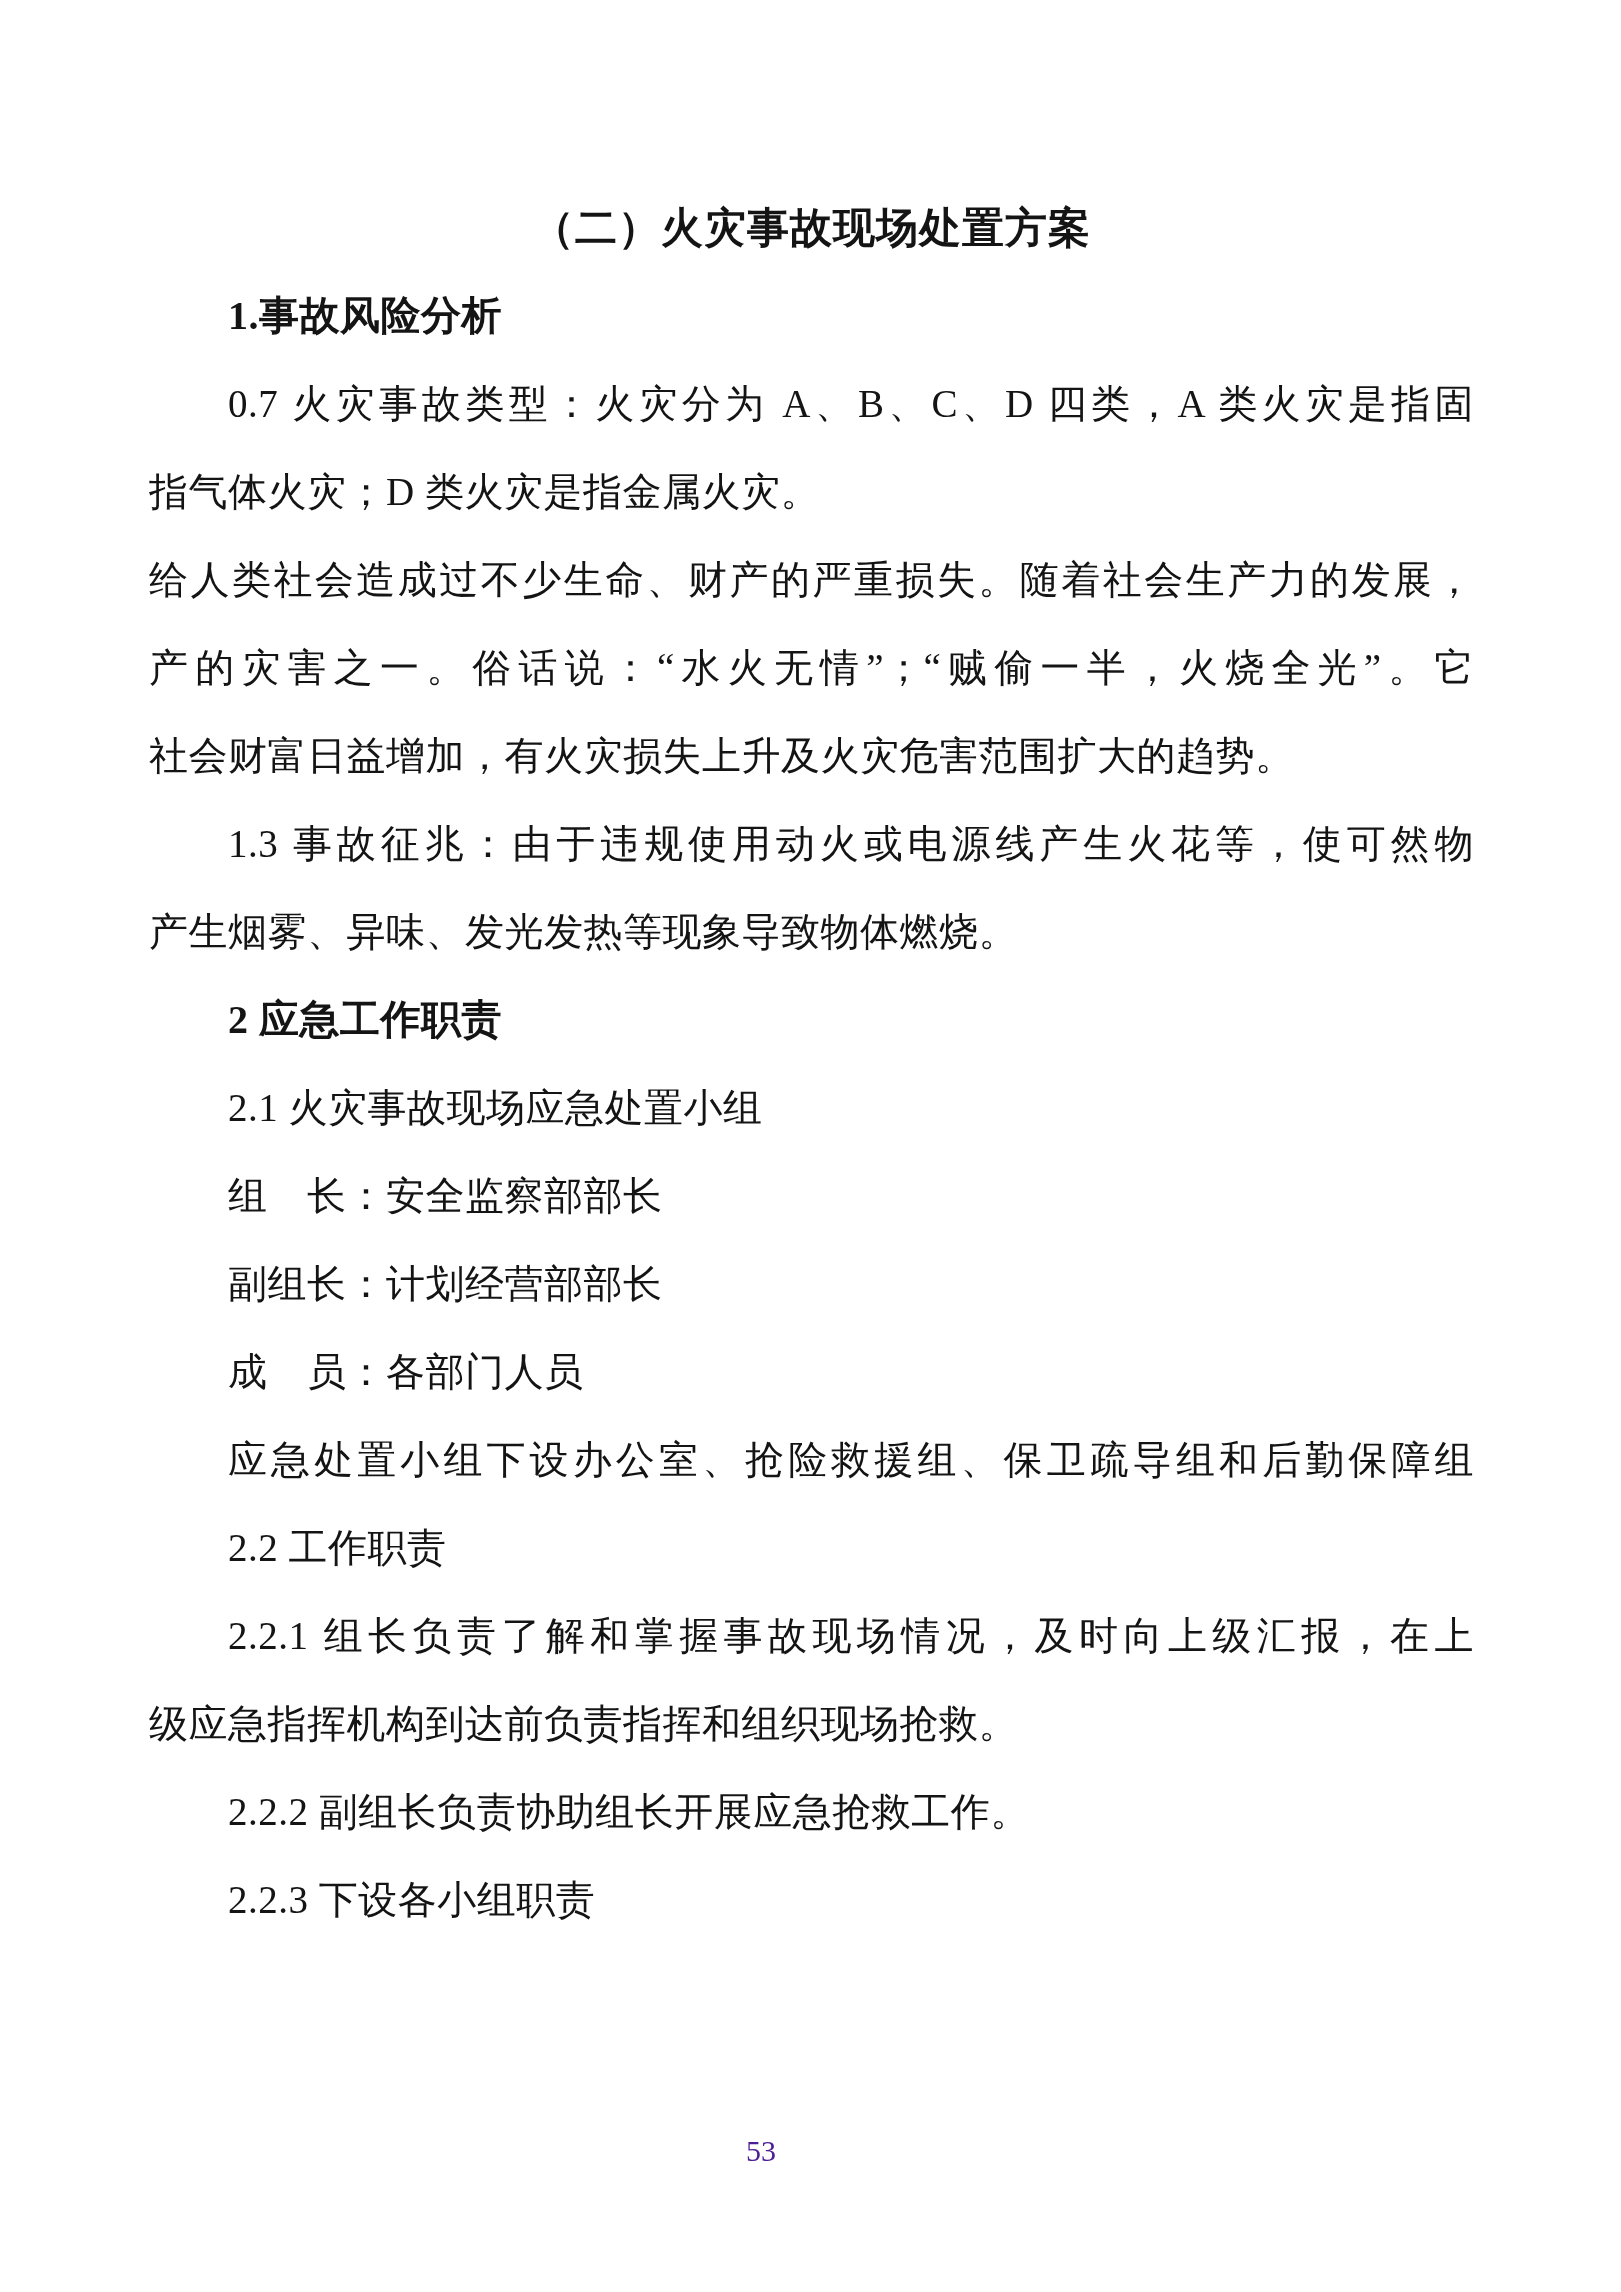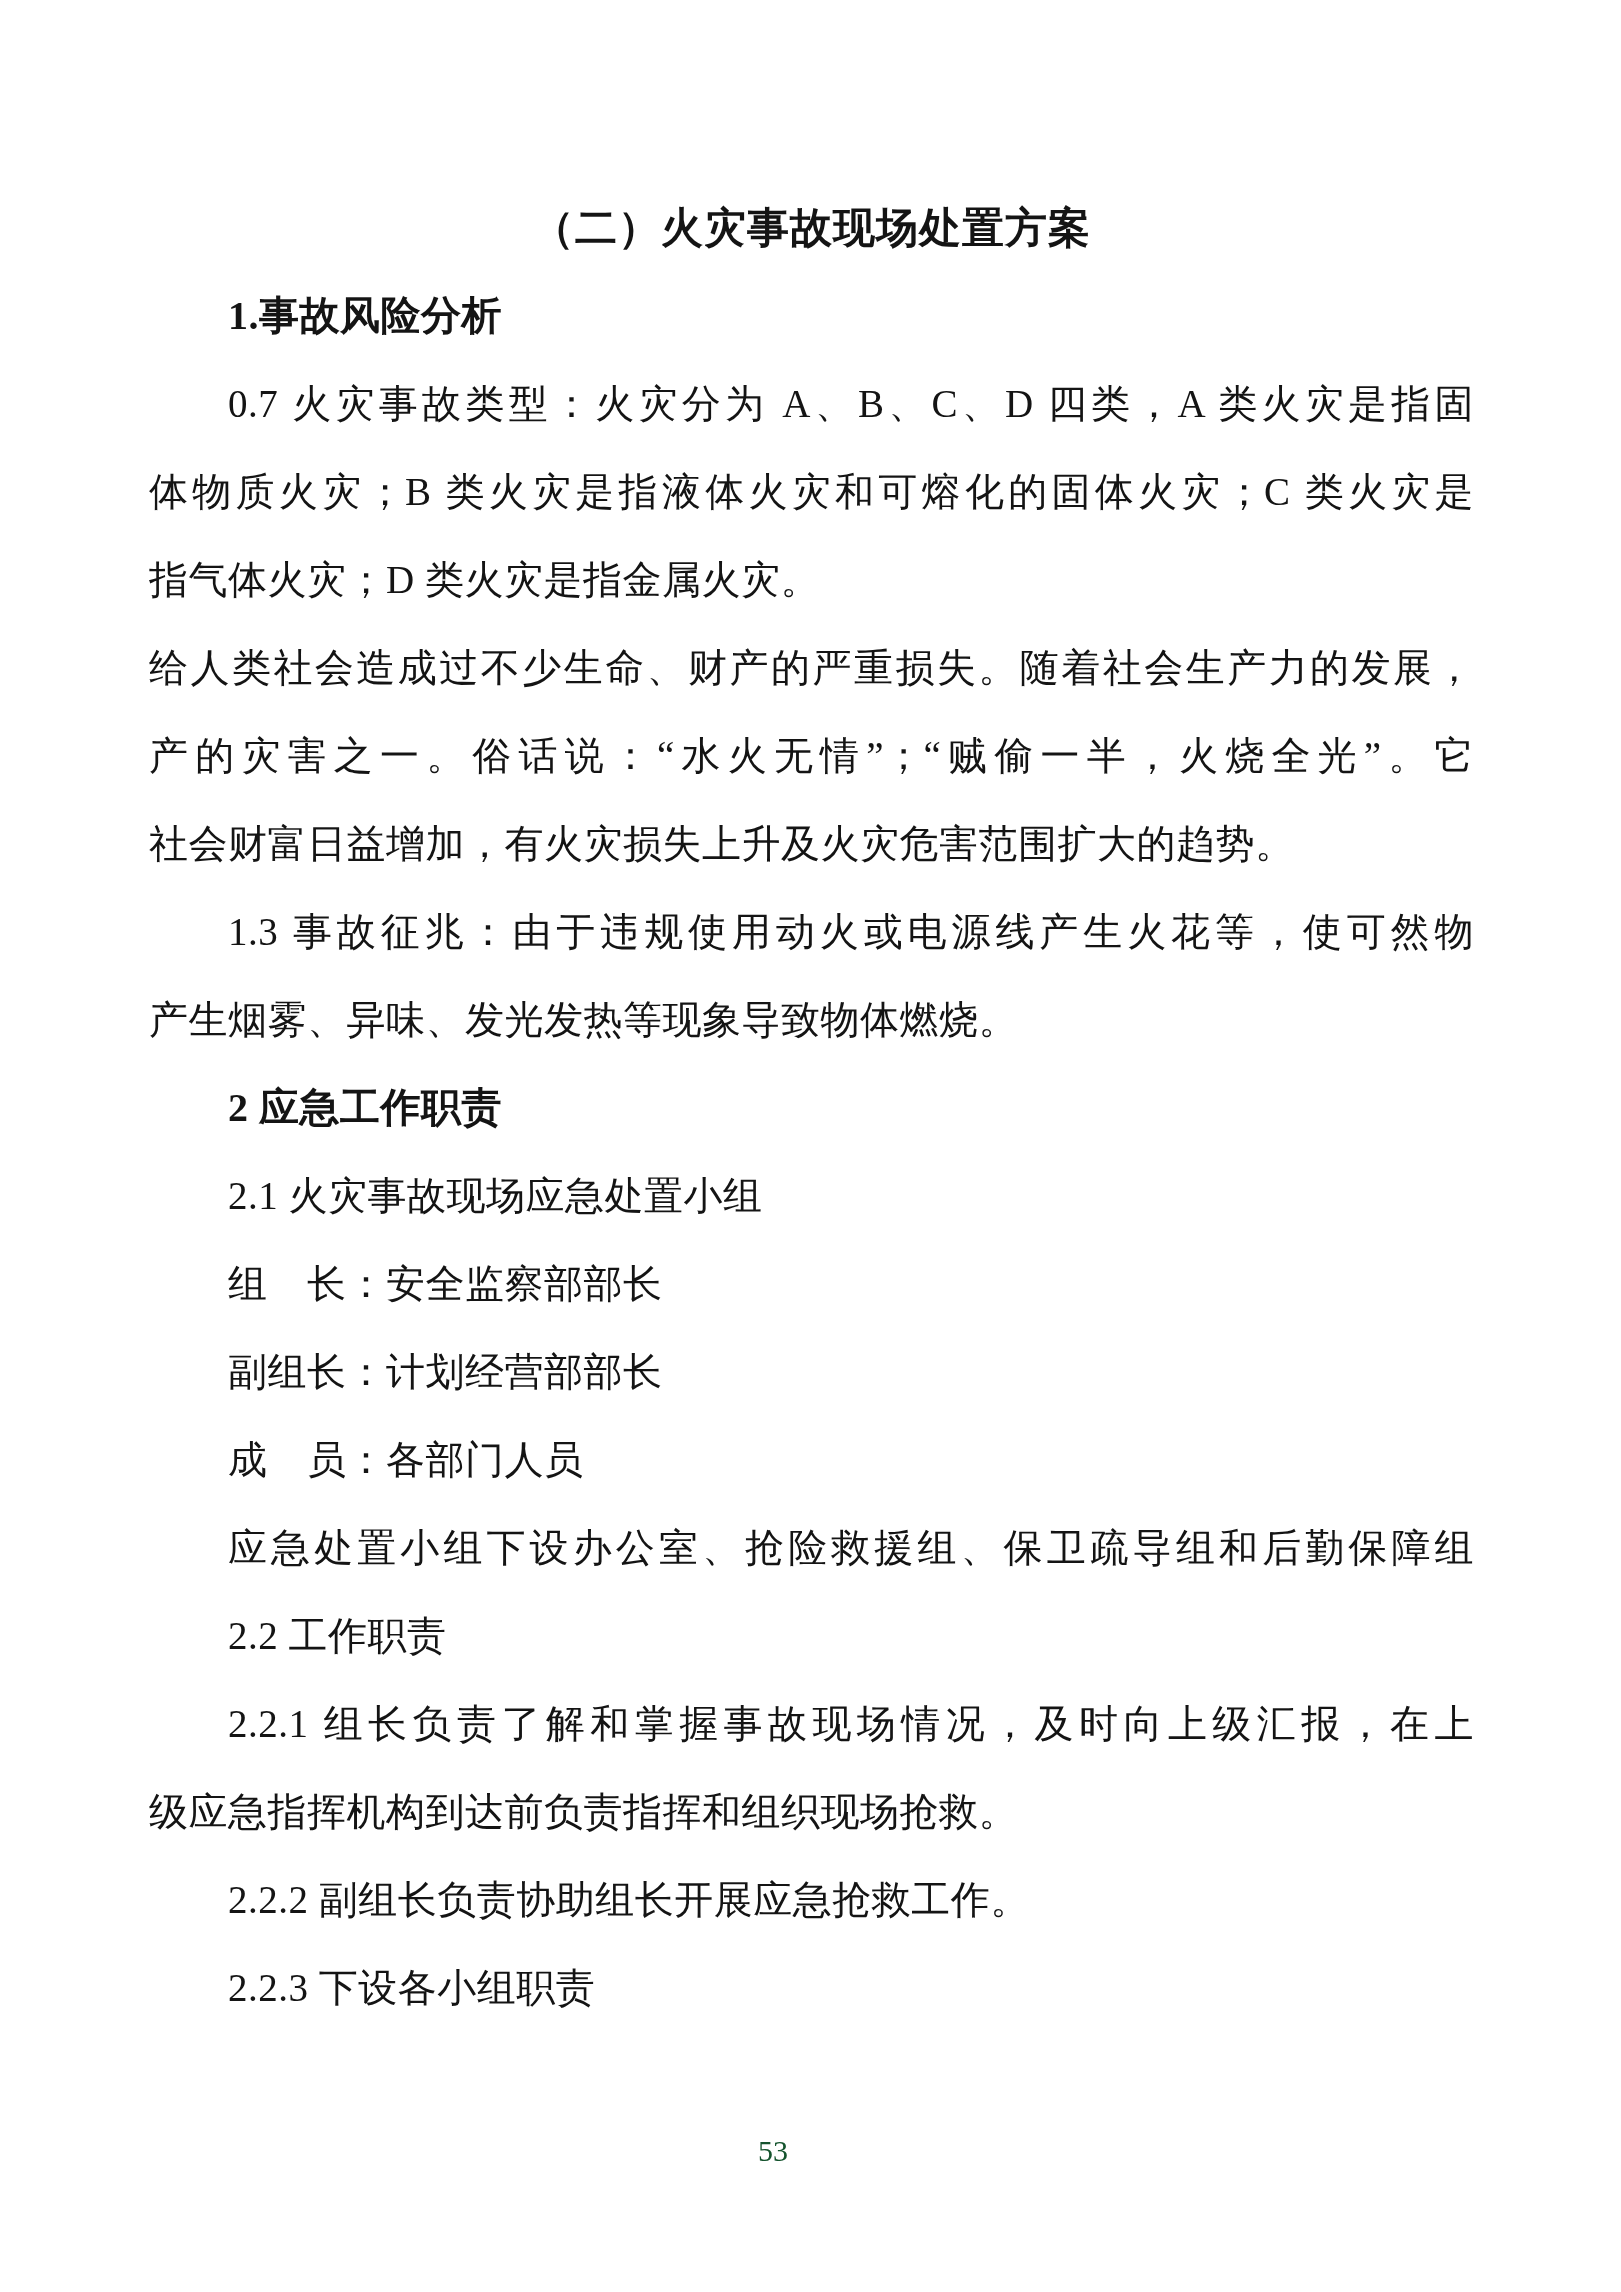--- a/index.html
+++ b/index.html
@@ -47,34 +47,32 @@
     text-align-last: justify;
   }
   .page-number {
     position: absolute;
     top: 2129px;
     left: 0;
     width: 100%;
     text-align: center;
     font-size: 30px;
     line-height: 43px;
-    color: #14532d;
-    padding-left: 12px;
+    color: #4c1d95;
   }
 </style>
 </head>
 <body>
 
 <div class="page">
   <div class="content">
     <div class="line title">（二）火灾事故现场处置方案</div>
     <div>
         <div class="line heading indent">1.事故风险分析</div>
         <div class="line body indent fill">0.7 火灾事故类型：火灾分为 A、B、C、D 四类，A 类火灾是指固</div>
-        <div class="line body fill">体物质火灾；B 类火灾是指液体火灾和可熔化的固体火灾；C 类火灾是</div>
         <div class="line body">指气体火灾；D 类火灾是指金属火灾。</div>
         <div class="line body fill">给人类社会造成过不少生命、财产的严重损失。随着社会生产力的发展，</div>
         <div class="line body fill">产的灾害之一。俗话说：“水火无情”；“贼偷一半，火烧全光”。它</div>
         <div class="line body">社会财富日益增加，有火灾损失上升及火灾危害范围扩大的趋势。</div>
         <div class="line body indent fill">1.3 事故征兆：由于违规使用动火或电源线产生火花等，使可然物</div>
         <div class="line body">产生烟雾、异味、发光发热等现象导致物体燃烧。</div>
         <div class="line heading indent">2 应急工作职责</div>
         <div class="line body indent">2.1 火灾事故现场应急处置小组</div>
         <div class="line body indent">组　长：安全监察部部长</div>
         <div class="line body indent">副组长：计划经营部部长</div>

